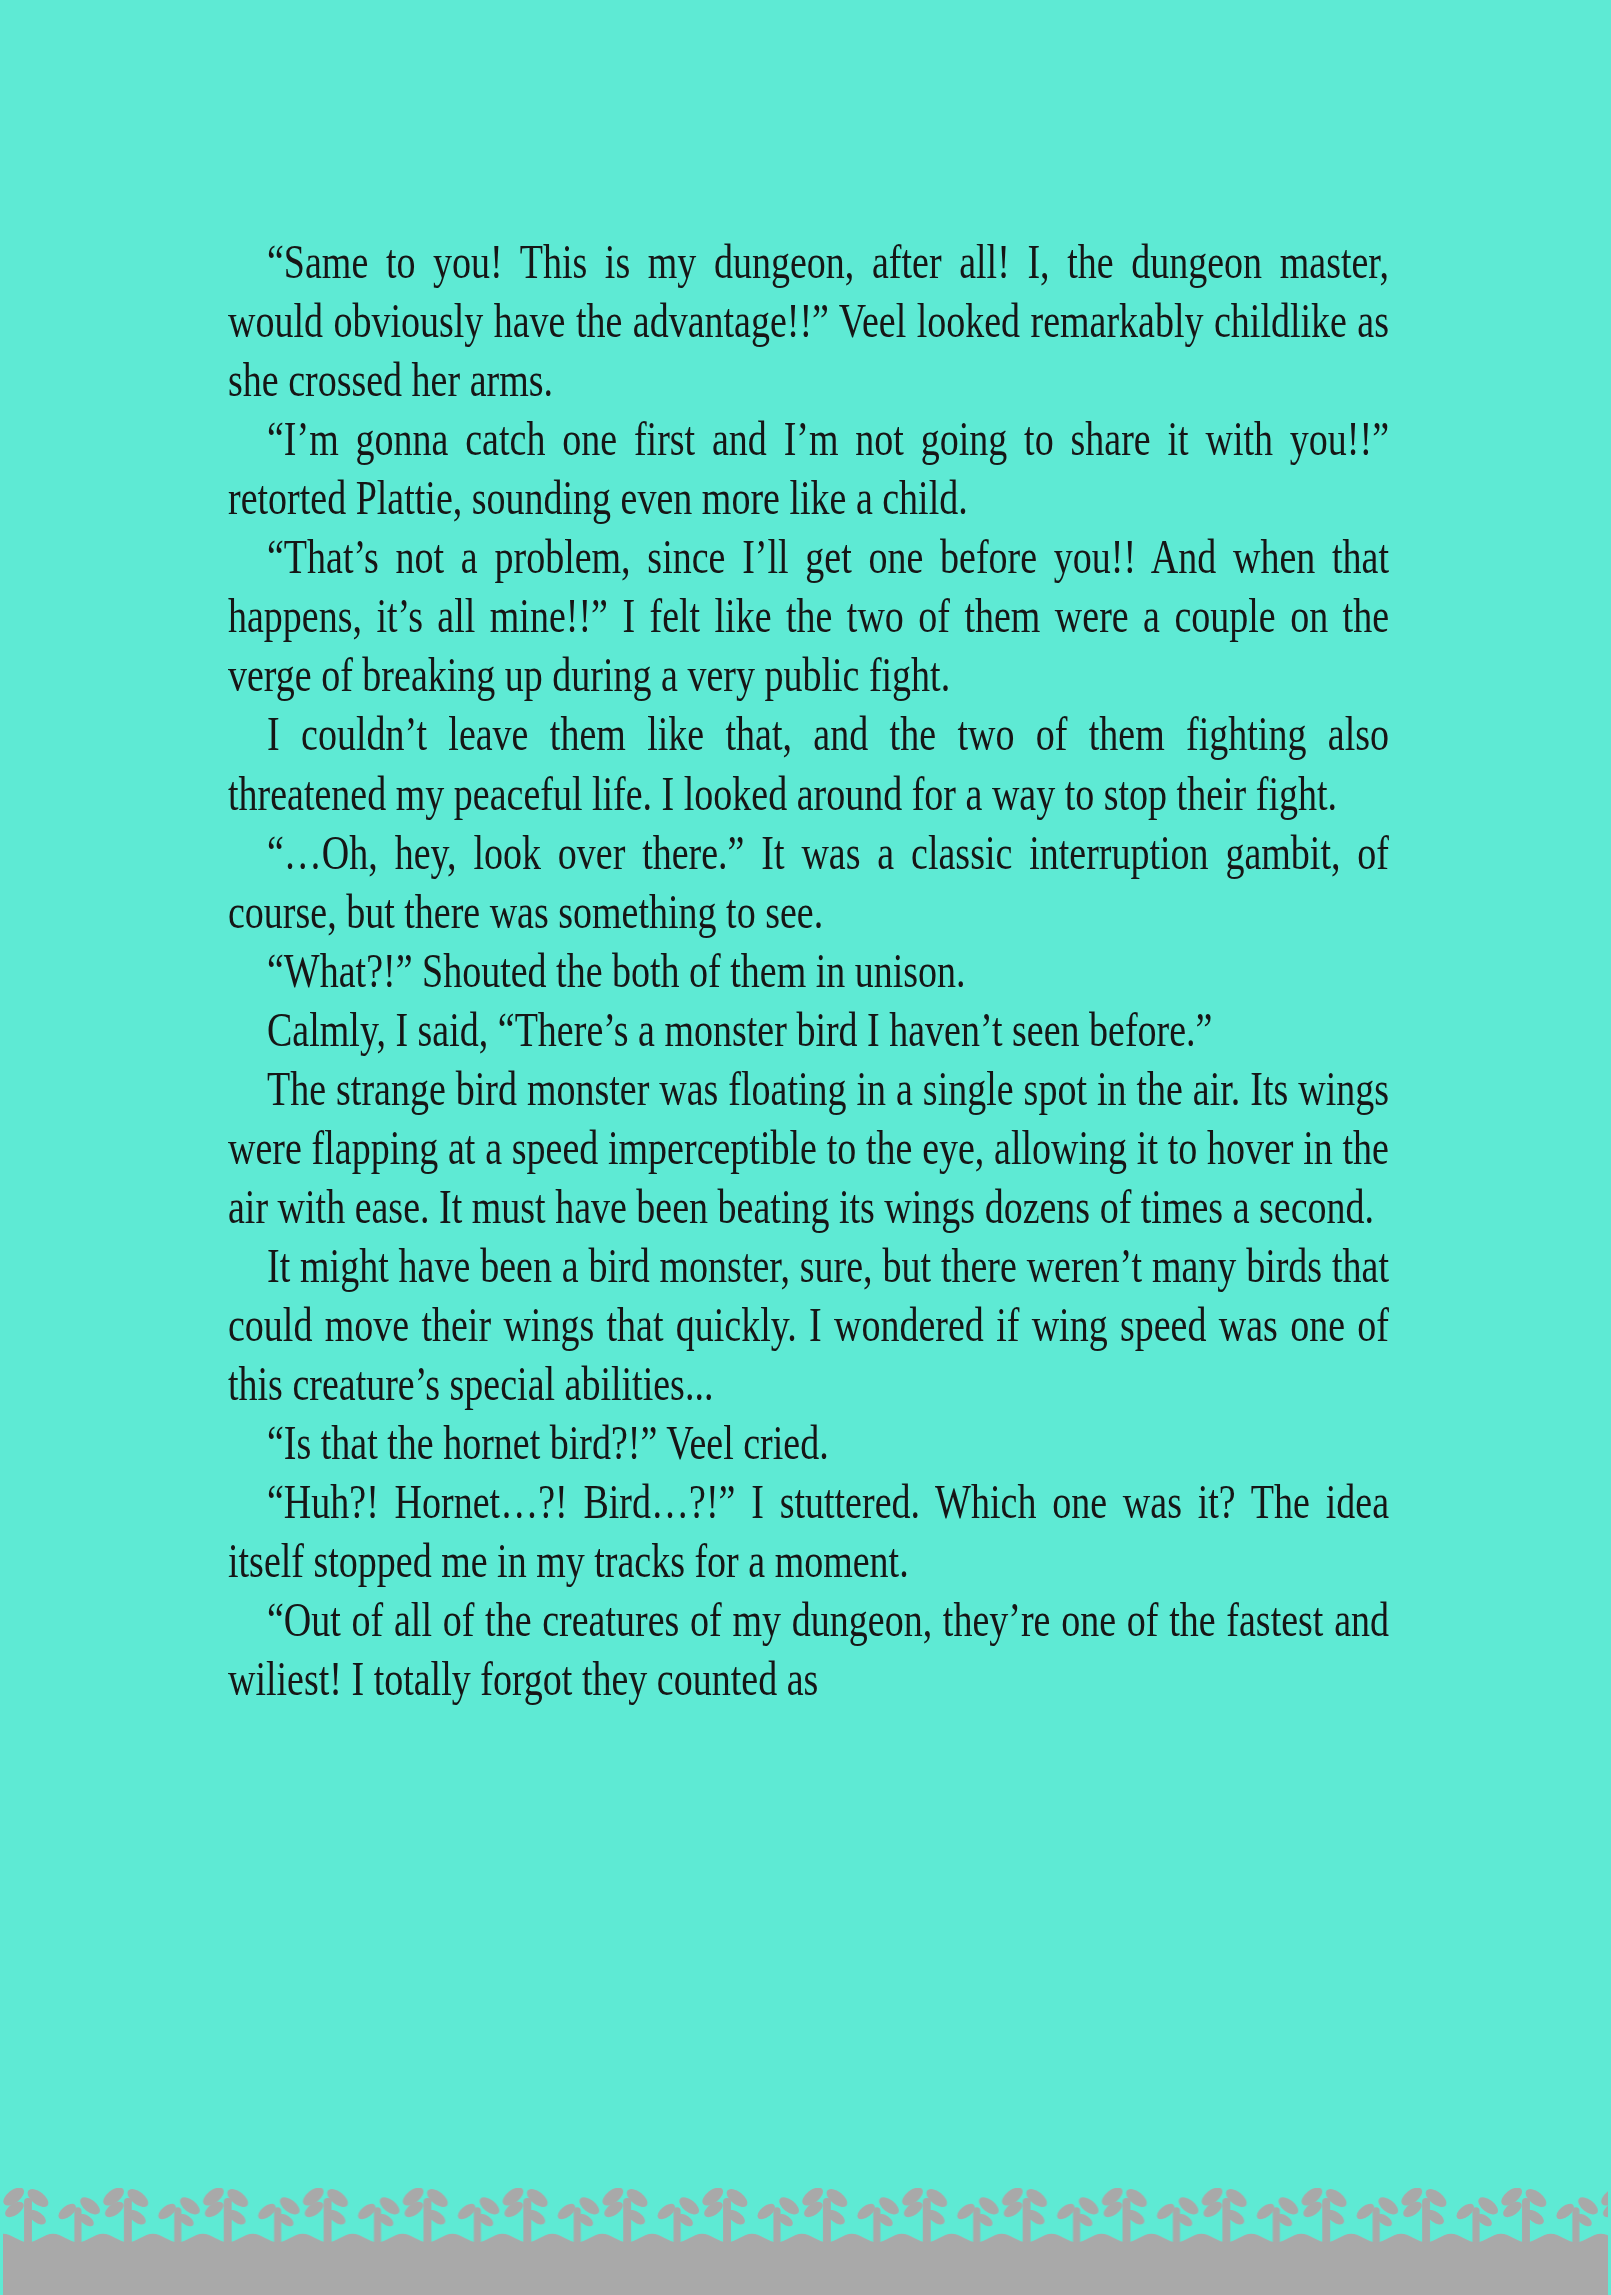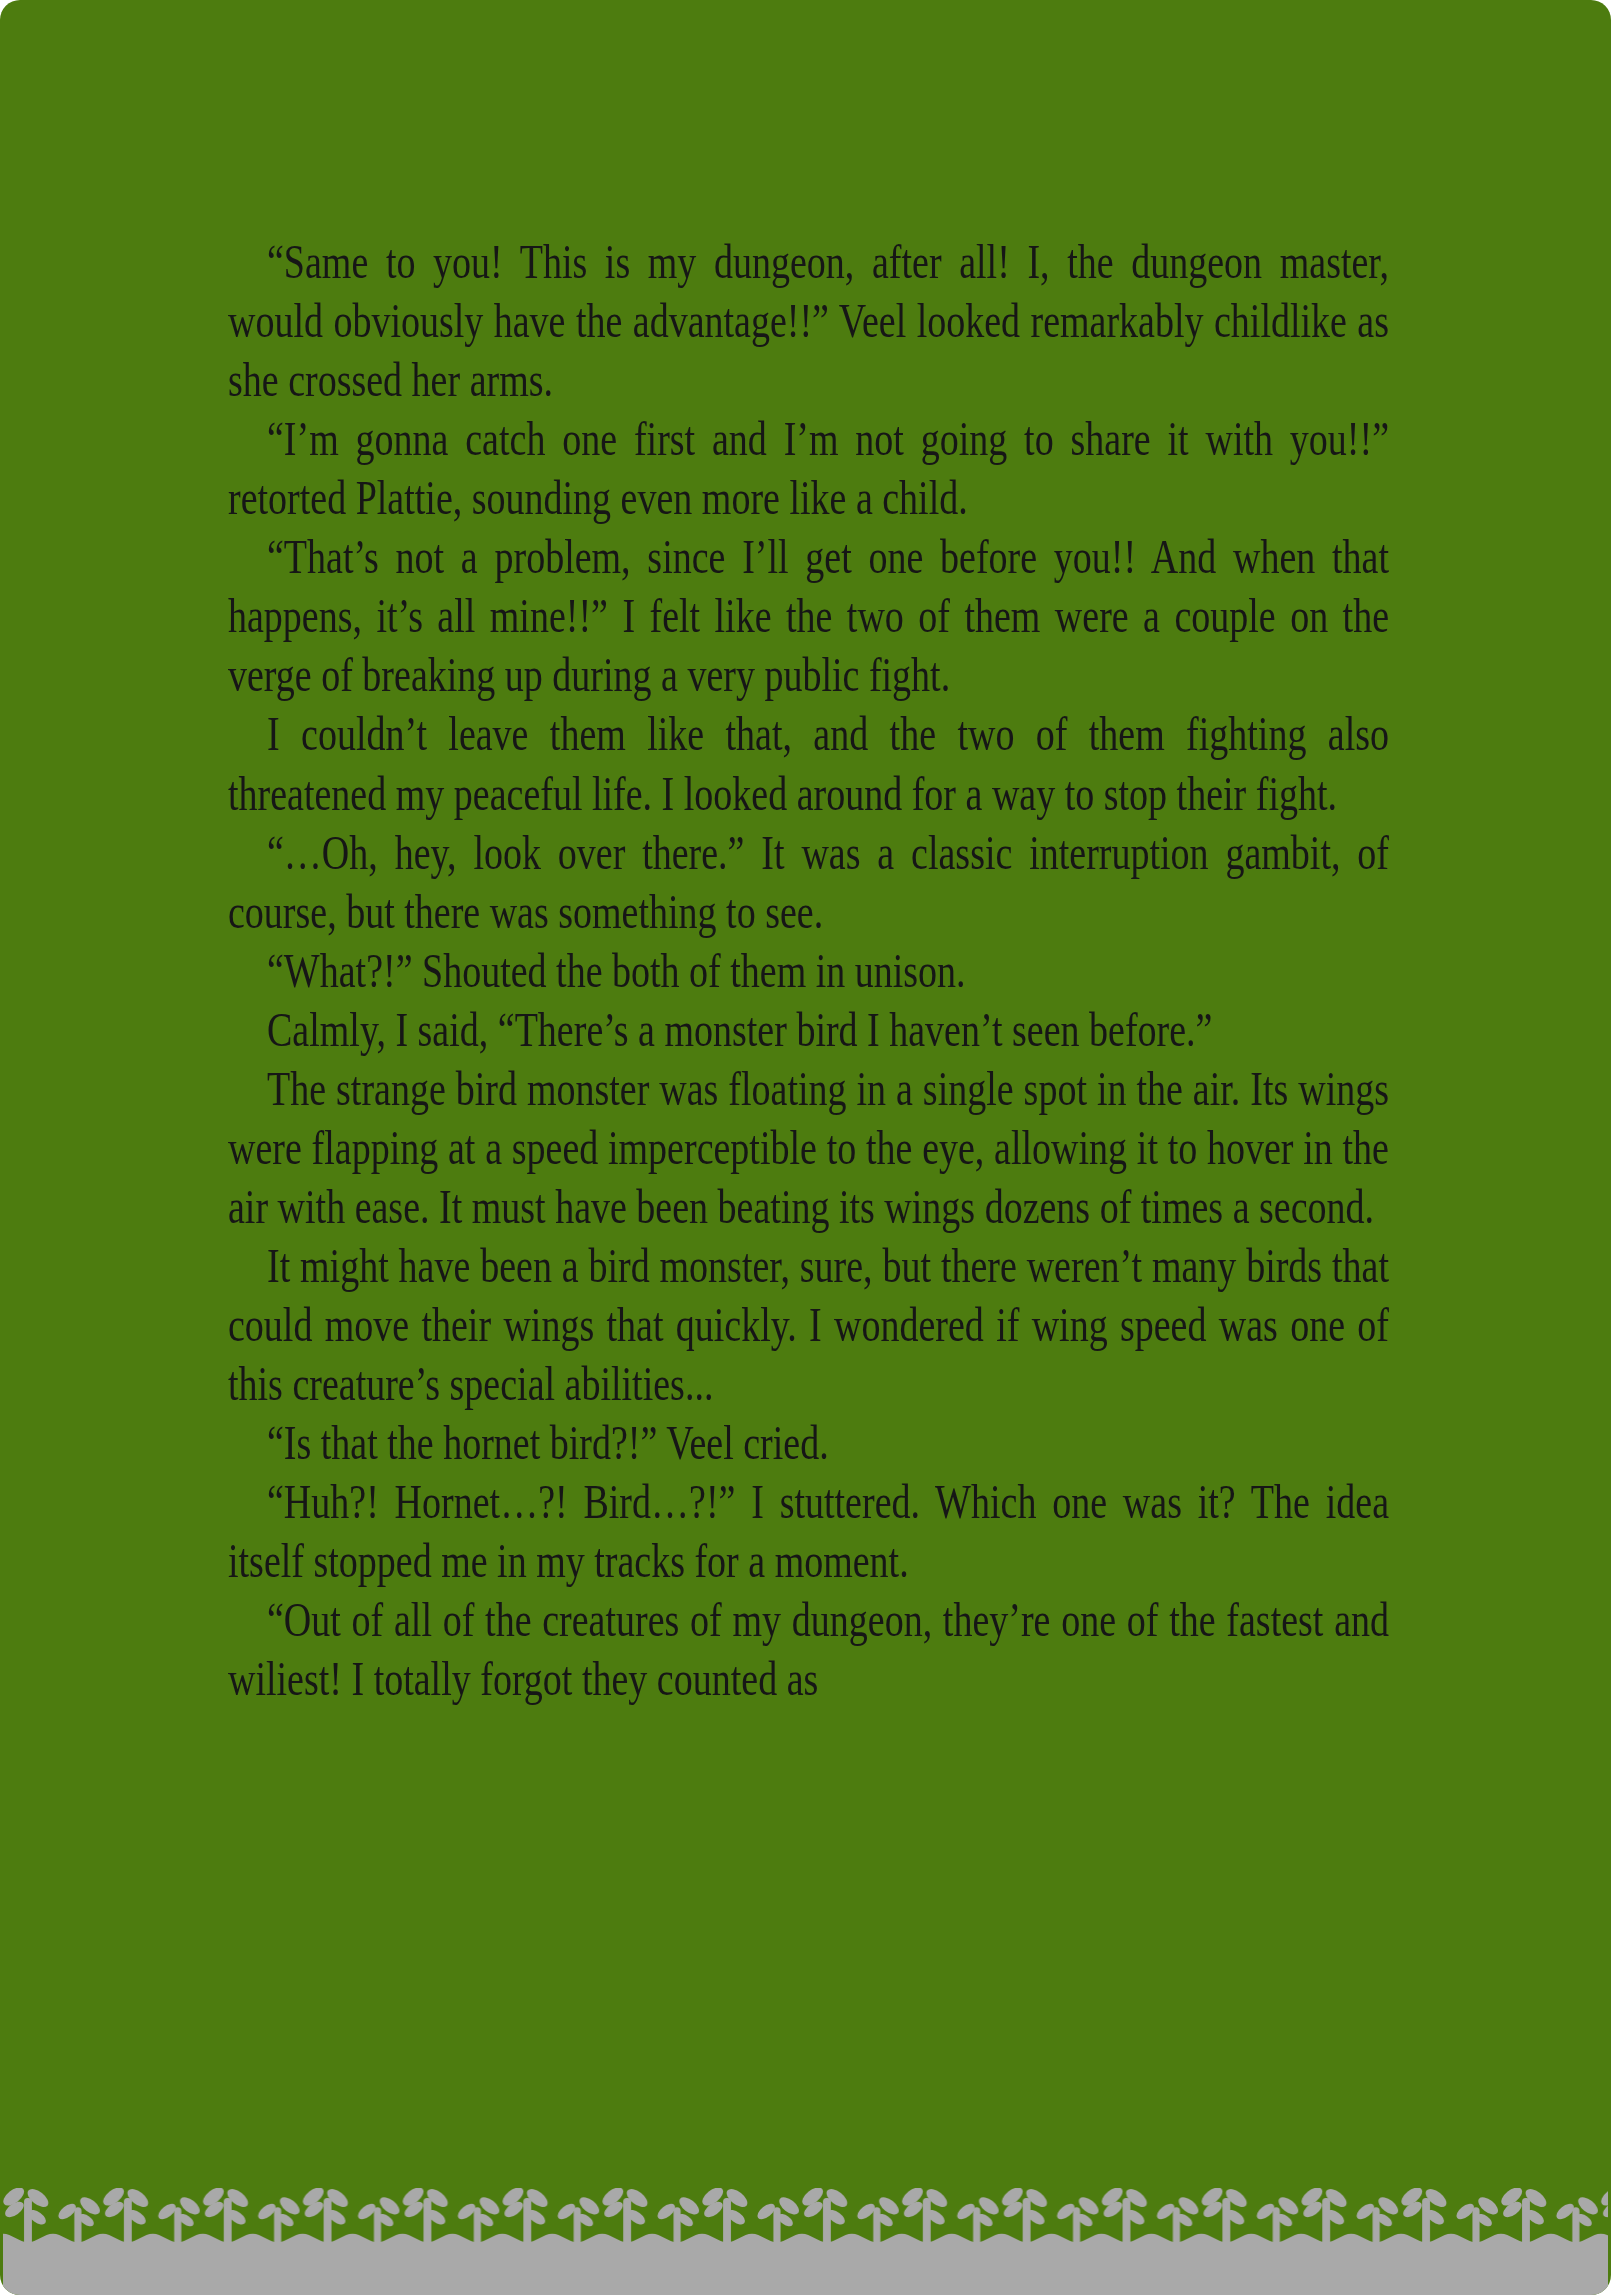--- a/index.html
+++ b/index.html
@@ -31,21 +31,21 @@
   .sprout-border {
     position: absolute;
     left: 0;
     bottom: 0;
     display: block;
   }
 </style>
 </head>
 <body>
 
-<div class="page" style="background-color: #4d7c0f; border-radius: 20px;">
+<div class="page" style="background-color: #5eead4;">
 
   <div class="text-block" style="color: rgb(22, 22, 22);">
     <p>“Same to you! This is my dungeon, after all! I, the dungeon master, would obviously have the advantage!!” Veel looked remarkably childlike as she crossed her arms.</p>
     <p>“I’m gonna catch one first and I’m not going to share it with you!!” retorted Plattie, sounding even more like a child.</p>
     <p>“That’s not a problem, since I’ll get one before you!! And when that happens, it’s all mine!!” I felt like the two of them were a couple on the verge of breaking up during a very public fight.</p>
     <p>I couldn’t leave them like that, and the two of them fighting also threatened my peaceful life. I looked around for a way to stop their fight.</p>
     <p>“…Oh, hey, look over there.” It was a classic interruption gambit, of course, but there was something to see.</p>
     <p>“What?!” Shouted the both of them in unison.</p>
     <p>Calmly, I said, “There’s a monster bird I haven’t seen before.”</p>
     <p>The strange bird monster was floating in a single spot in the air. Its wings were flapping at a speed imperceptible to the eye, allowing it to hover in the air with ease. It must have been beating its wings dozens of times a second.</p>

